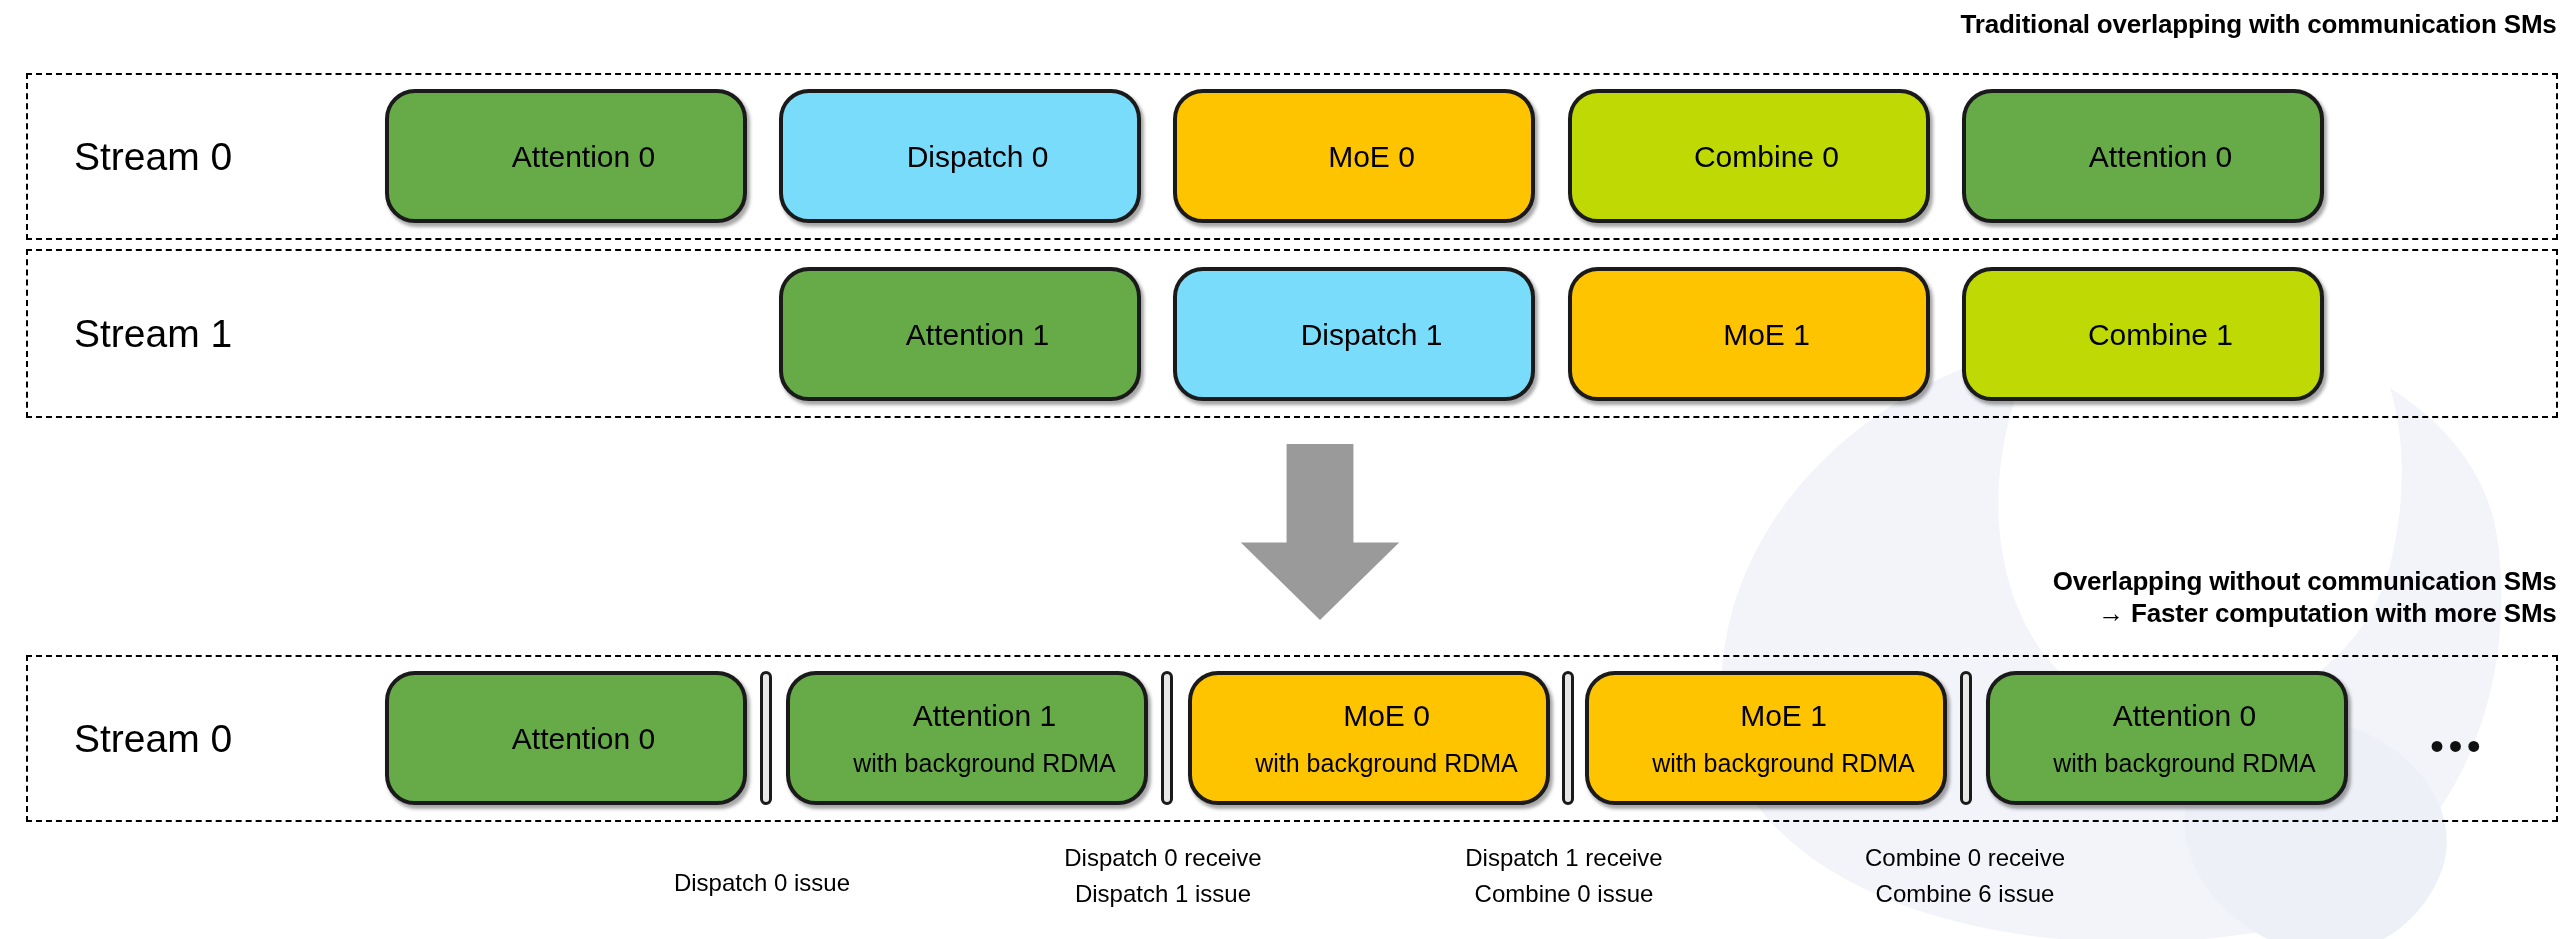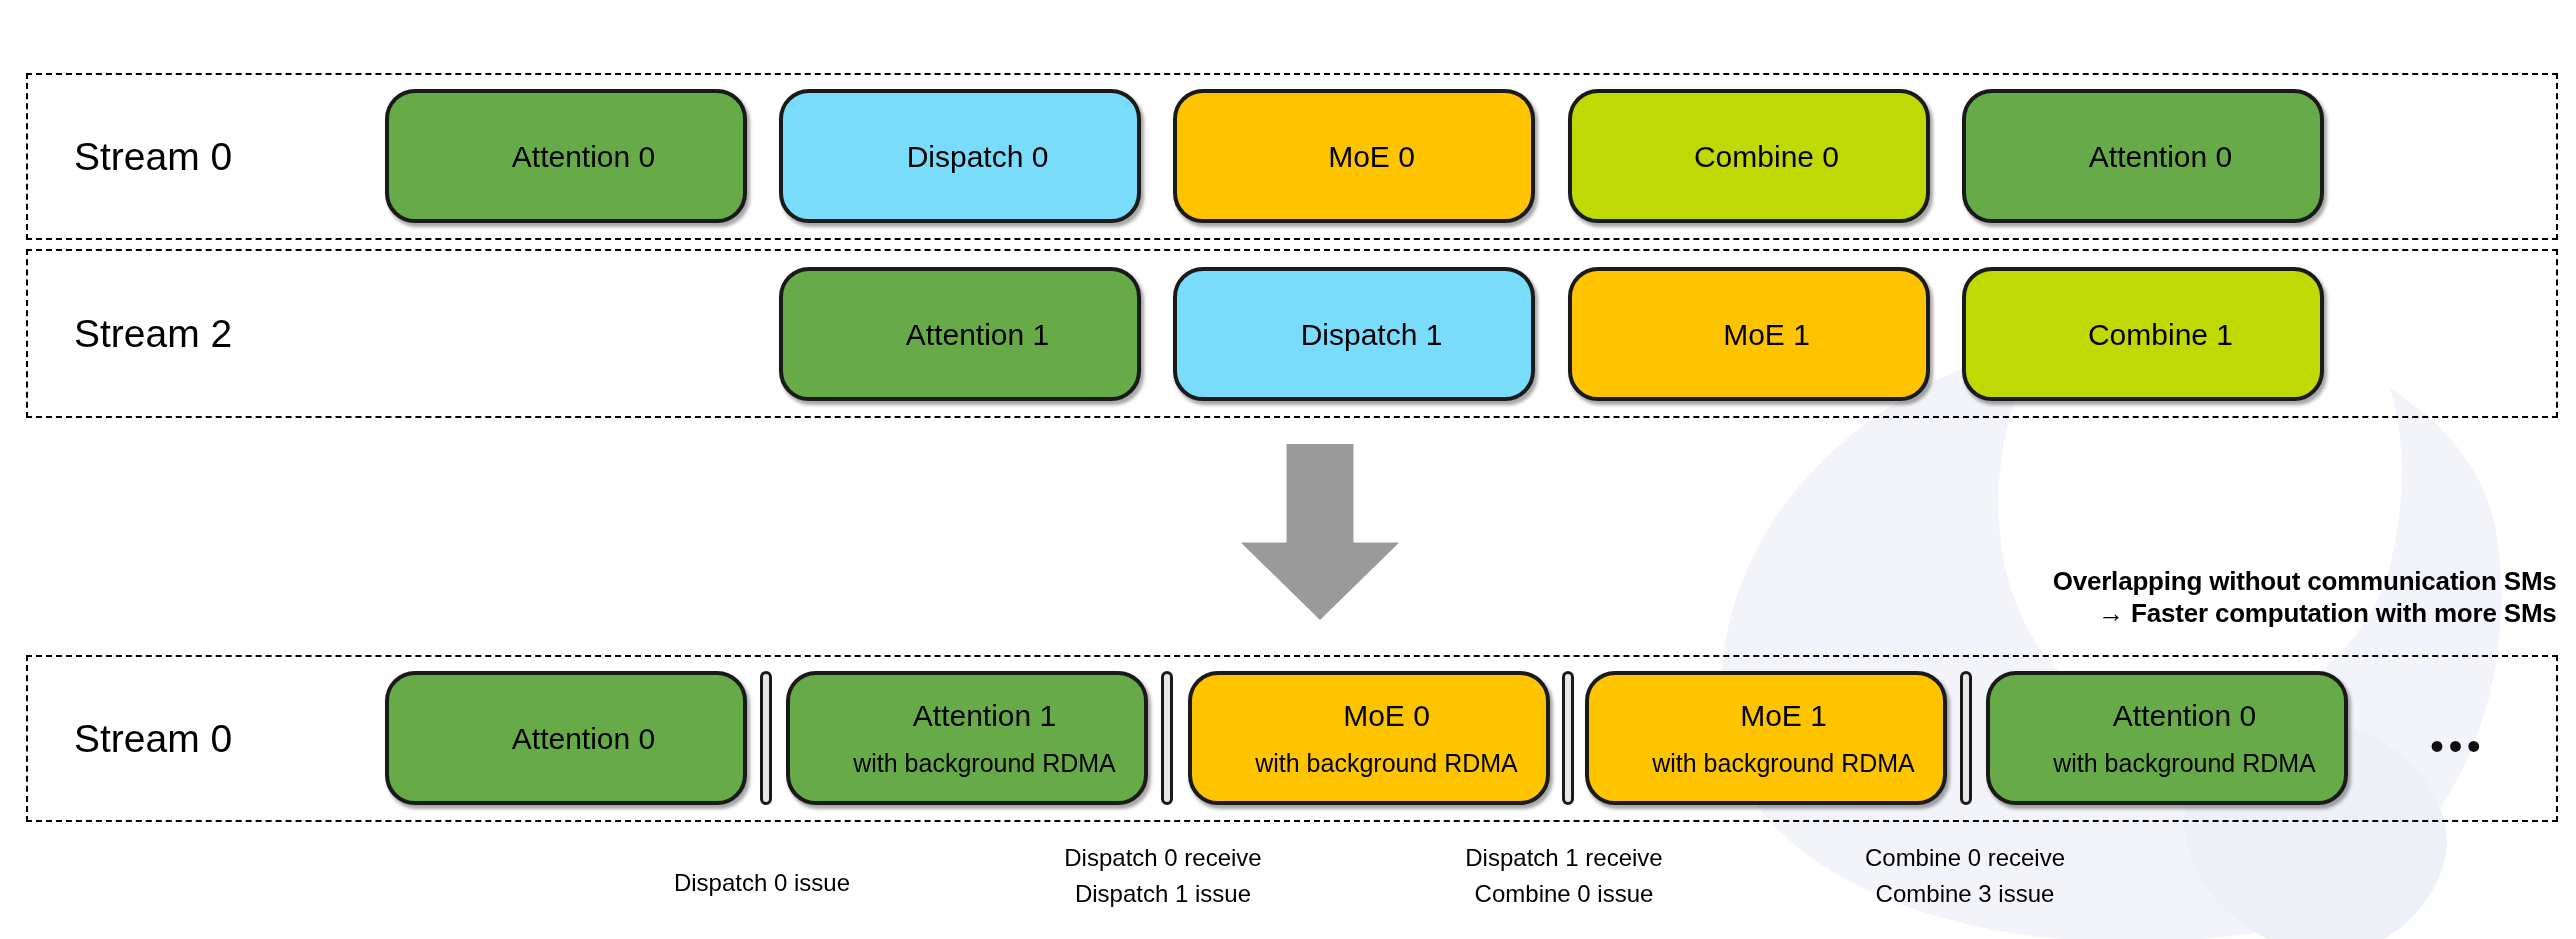--- a/index.html
+++ b/index.html
@@ -127,20 +127,21 @@
 </style>
 </head>
 <body>
 
 <div id="canvas">
 
   <div class="wm wm1"></div>
   <div class="wm wm2"></div>
   <div class="wm wm3"></div>
 
+  <div class="caption" id="caption-top">Traditional overlapping with communication SMs</div>
 
   <div class="stream-row" id="stream0-row">
     <div class="stream-label">Stream 0</div>
     <div id="trad-row0-boxes">
         <div class="box" style="left: 357px; width: 362px; top: 14px; height: 134px; background: rgb(103, 171, 73);">
           <div class="main-label">Attention 0</div>
         </div>
         <div class="box" style="left: 751px; width: 362px; top: 14px; height: 134px; background: rgb(122, 220, 251); align-items: center;">
           <div class="main-label">Dispatch 0</div>
         </div>
@@ -150,21 +151,21 @@
         <div class="box" style="left: 1540px; width: 362px; top: 14px; height: 134px; background: rgb(191, 217, 5);">
           <div class="main-label">Combine 0</div>
         </div>
         <div class="box" style="left: 1934px; width: 362px; top: 14px; height: 134px; background: rgb(103, 171, 73);">
           <div class="main-label">Attention 0</div>
         </div>
       </div>
   </div>
 
   <div class="stream-row" id="stream1-row">
-    <div class="stream-label">Stream 2</div>
+    <div class="stream-label">Stream 1</div>
     <div id="trad-row1-boxes">
         <div class="box" style="left: 751px; width: 362px; top: 16px; height: 134px; background: rgb(103, 171, 73);">
           <div class="main-label">Attention 1</div>
         </div>
         <div class="box" style="left: 1145px; width: 362px; top: 16px; height: 134px; background: rgb(122, 220, 251);">
           <div class="main-label">Dispatch 1</div>
         </div>
         <div class="box" style="left: 1540px; width: 362px; top: 16px; height: 134px; background: rgb(255, 196, 0);">
           <div class="main-label">MoE 1</div>
         </div>
@@ -220,18 +221,18 @@
       <div class="note" style="left: 1163px; top: 840px;">
         <div>Dispatch 0 receive</div>
         <div>Dispatch 1 issue</div>
       </div>
       <div class="note" style="left: 1564px; top: 840px;">
         <div>Dispatch 1 receive</div>
         <div>Combine 0 issue</div>
       </div>
       <div class="note" style="left: 1965px; top: 840px;">
         <div>Combine 0 receive</div>
-        <div>Combine 3 issue</div>
+        <div>Combine 6 issue</div>
       </div>
     </div>
 
 </div>
 
 
 </body></html>

